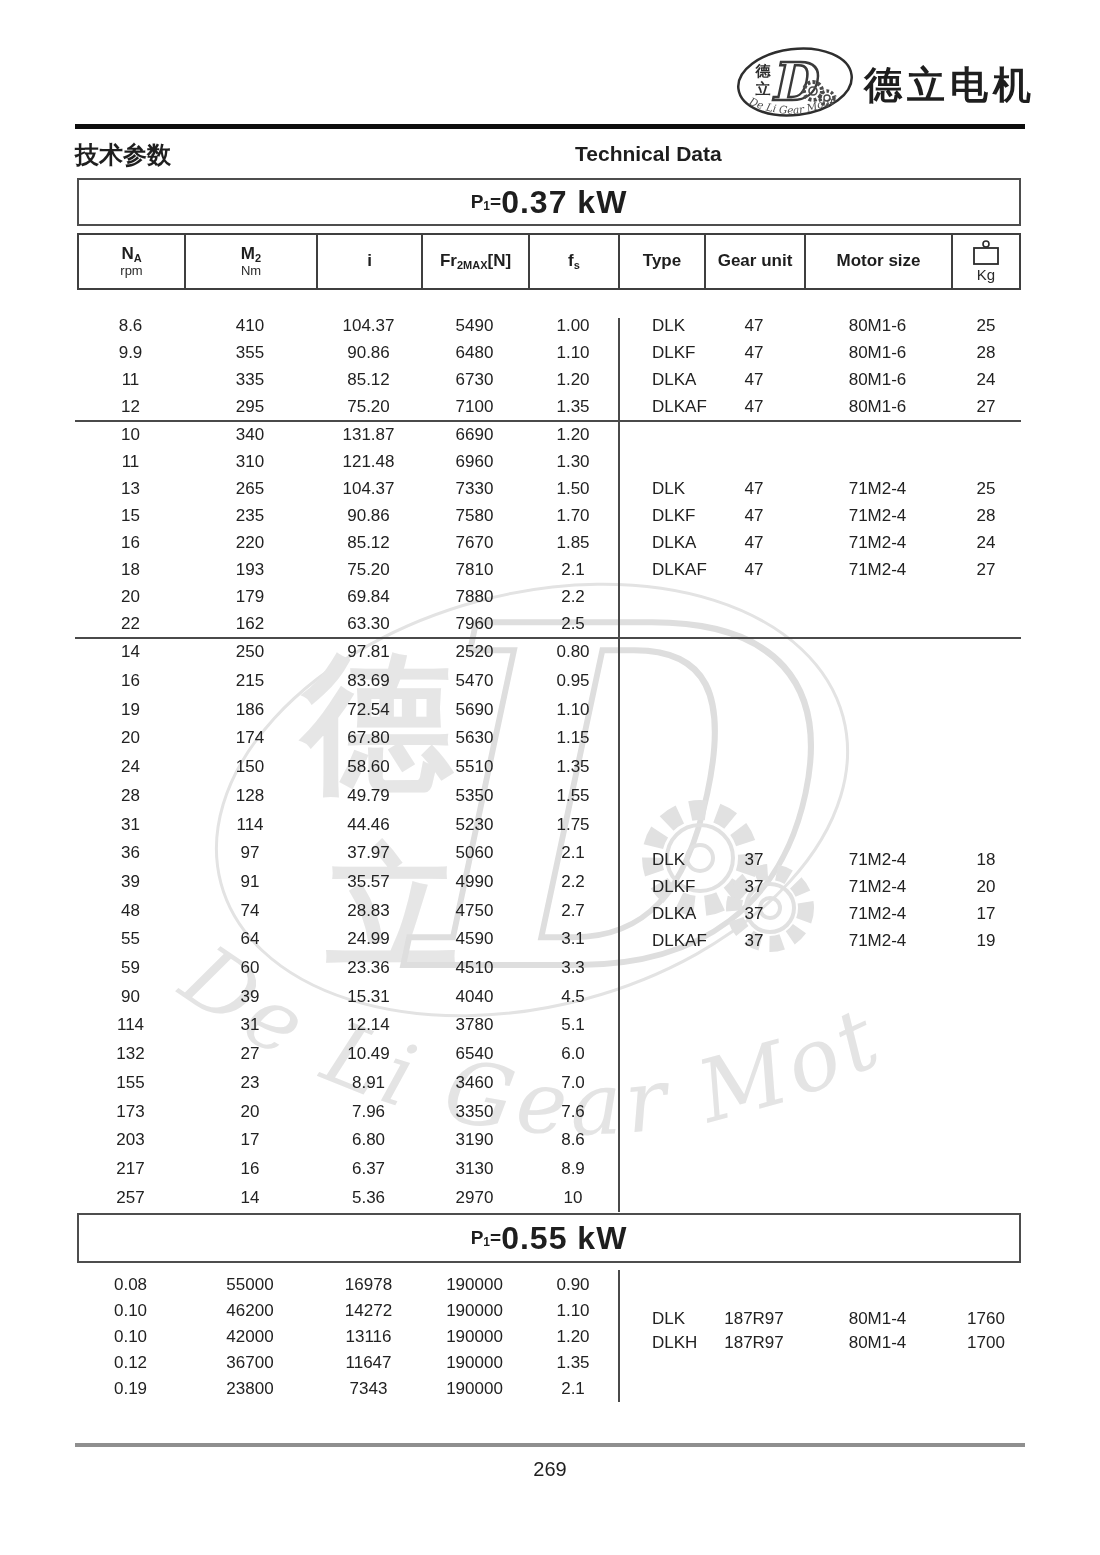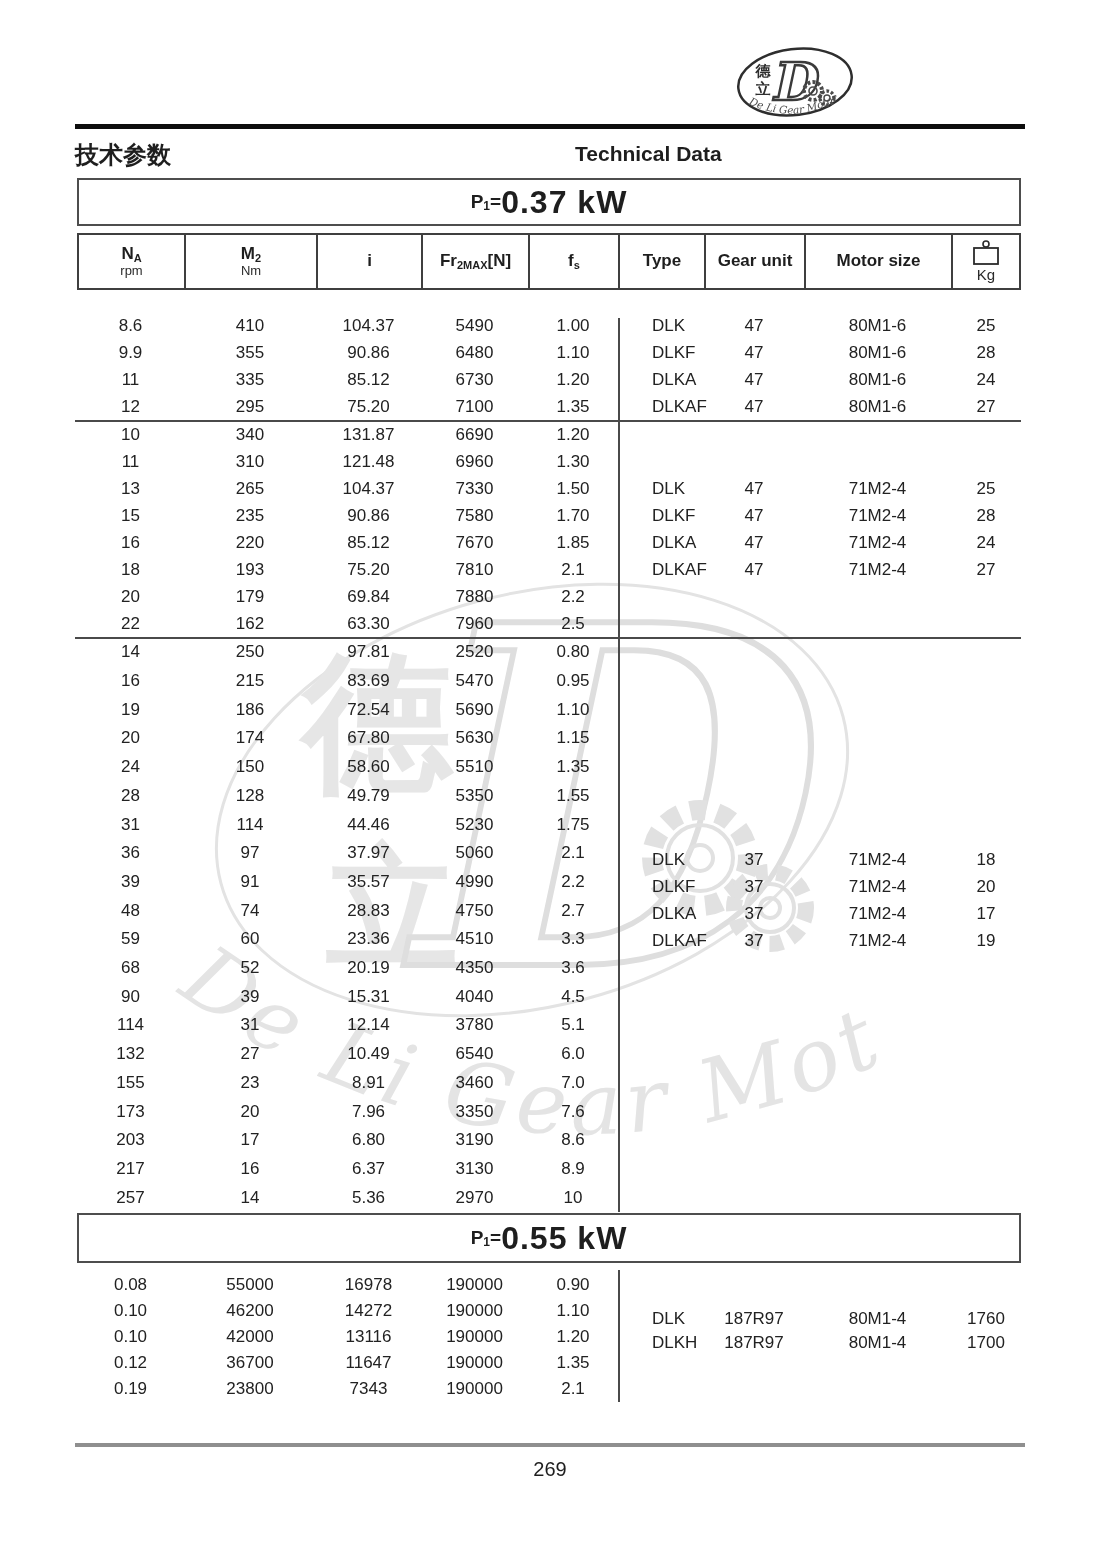--- a/index.html
+++ b/index.html
@@ -90,20 +90,21 @@
       <circle cx="80" cy="47" r="9" stroke-width="4" stroke-dasharray="3 2.2"></circle>
       <circle cx="80" cy="47" r="4" stroke-width="1.6"></circle>
       <circle cx="94" cy="54" r="7" stroke-width="3.4" stroke-dasharray="2.6 2"></circle>
       <circle cx="94" cy="54" r="3" stroke-width="1.4"></circle>
     </g>
     <path id="logo-arc" d="M 12 58 Q 62 84 112 52" fill="none" stroke="none"></path>
     <text font-size="10.5" font-style="italic" font-family="DejaVu Serif, Liberation Serif, serif" fill="#4d4d4d">
       <textPath id="logo-caption" href="#logo-arc" startOffset="4">De Li Gear Motor</textPath>
     </text>
   </svg>
+  <div class="brand-cn">德立电机</div>
 
   <div class="toprule"></div>
   <div class="title-cn">技术参数</div>
   <div class="title-en">Technical Data</div>
 
   <div class="pbox pbox1">
     <span class="p-pre">P</span>
       <span class="p-sub">1</span>
       <span class="p-pre">=</span>
       <span class="p-val">0.37 kW</span>
@@ -367,32 +368,32 @@
             <span class="dc" style="width: 90px;">2.2</span>
           </div>
           <div class="drow">
             <span class="dc" style="width: 107px;">48</span>
             <span class="dc" style="width: 132px;">74</span>
             <span class="dc" style="width: 105px;">28.83</span>
             <span class="dc" style="width: 107px;">4750</span>
             <span class="dc" style="width: 90px;">2.7</span>
           </div>
           <div class="drow">
+            <span class="dc" style="width: 107px;">55</span>
+            <span class="dc" style="width: 132px;">64</span>
+            <span class="dc" style="width: 105px;">24.99</span>
+            <span class="dc" style="width: 107px;">4590</span>
+            <span class="dc" style="width: 90px;">3.1</span>
+          </div>
+          <div class="drow">
             <span class="dc" style="width: 107px;">59</span>
             <span class="dc" style="width: 132px;">60</span>
             <span class="dc" style="width: 105px;">23.36</span>
             <span class="dc" style="width: 107px;">4510</span>
             <span class="dc" style="width: 90px;">3.3</span>
-          </div>
-          <div class="drow">
-            <span class="dc" style="width: 107px;">68</span>
-            <span class="dc" style="width: 132px;">52</span>
-            <span class="dc" style="width: 105px;">20.19</span>
-            <span class="dc" style="width: 107px;">4350</span>
-            <span class="dc" style="width: 90px;">3.6</span>
           </div>
           <div class="drow">
             <span class="dc" style="width: 107px;">90</span>
             <span class="dc" style="width: 132px;">39</span>
             <span class="dc" style="width: 105px;">15.31</span>
             <span class="dc" style="width: 107px;">4040</span>
             <span class="dc" style="width: 90px;">4.5</span>
           </div>
           <div class="drow">
             <span class="dc" style="width: 107px;">114</span>

